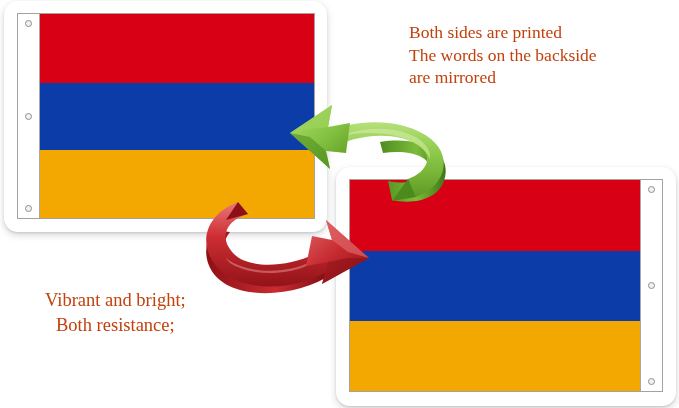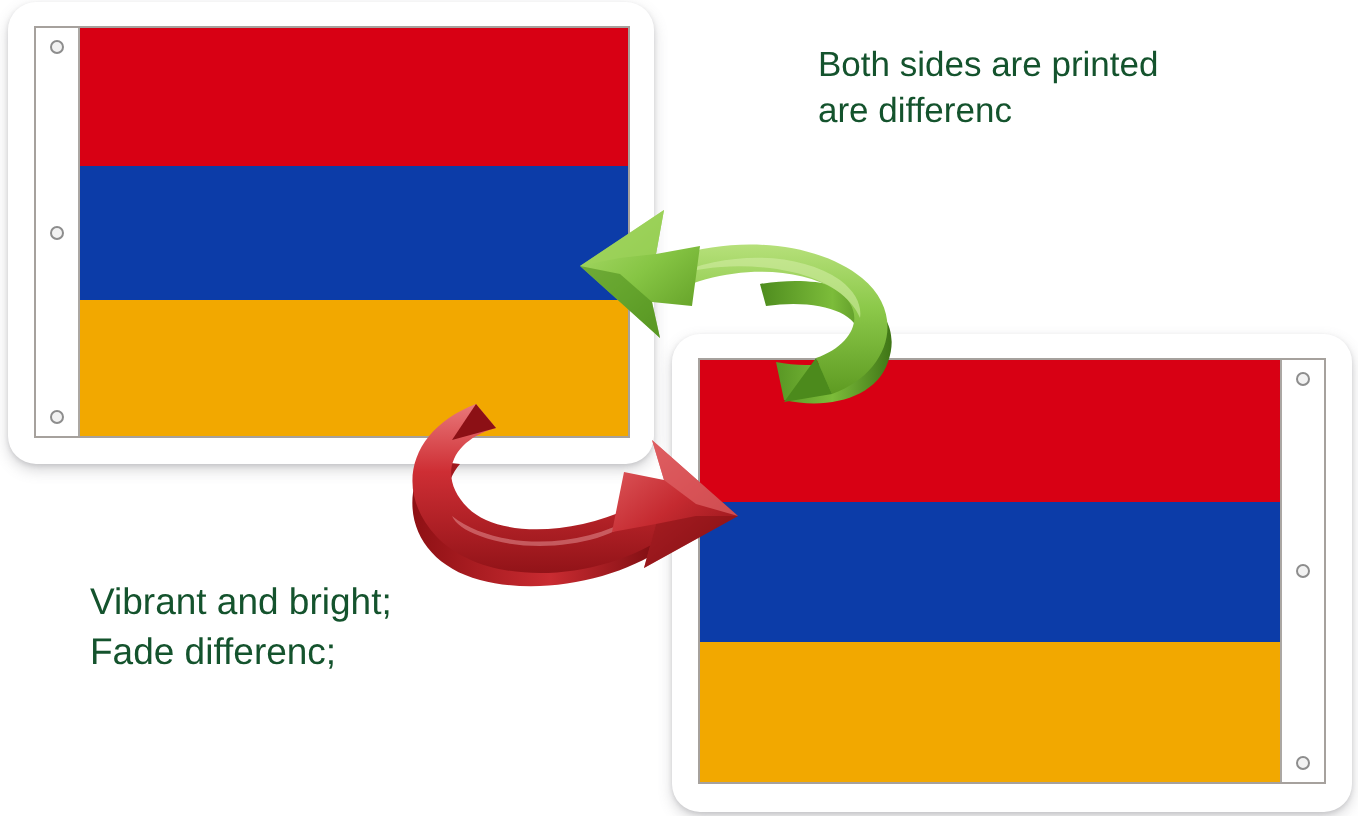--- a/index.html
+++ b/index.html
@@ -80,35 +80,36 @@
     position: absolute;
     overflow: visible;
     pointer-events: none;
   }
   #green-arrow { left: 288px; top:  95px; width: 170px; height: 110px; }
   #red-arrow   { left: 196px; top: 196px; width: 175px; height: 105px; }
 
   
   .text-block {
     position: absolute;
-    color: #14532d;
-    font-family: Liberation Sans, sans-serif;
+    color: #c2410c;
+    font-family: Liberation Serif, serif;
     white-space: nowrap;
   }
   #text-top-right {
     left: 409px;
     top: 21px;
     font-size: 17.5px;
     line-height: 22.5px;
   }
   #text-bottom-left {
     left: 45px;
     top: 288px;
     font-size: 18.5px;
     line-height: 25px;
+    text-align: center;
   }
   .text-line { display: block; }
 </style>
 </head>
 <body>
 
 <div id="stage">
 
   <div class="flag-card" id="card-top-left">
     <div class="flag" id="flag-front">
@@ -201,21 +202,22 @@
 
     <path d="M 42,6 L 52,18 L 30,24 Z" fill="#8C1015"></path>
 
     <path d="M 173,62 L 126,88 L 132,66 L 110,70 L 116,40 L 136,44 L 130,24 Z" fill="url(#gRedHead)"></path>
     <path d="M 173,62 L 130,24 L 136,44 L 152,56 Z" fill="#E06467" opacity="0.70"></path>
     <path d="M 173,62 L 126,88 L 132,66 L 152,62 Z" fill="#851014" opacity="0.55"></path>
   </svg>
 
   <div class="text-block" id="text-top-right">
     <span class="text-line">Both sides are printed</span>
-    <span class="text-line">are differenc</span>
+    <span class="text-line">The words on the backside</span>
+    <span class="text-line">are mirrored</span>
   </div>
 
   <div class="text-block" id="text-bottom-left">
     <span class="text-line">Vibrant and bright;</span>
-    <span class="text-line">Fade differenc;</span>
+    <span class="text-line">Both resistance;</span>
   </div>
 
 </div>
 
 </body></html>

